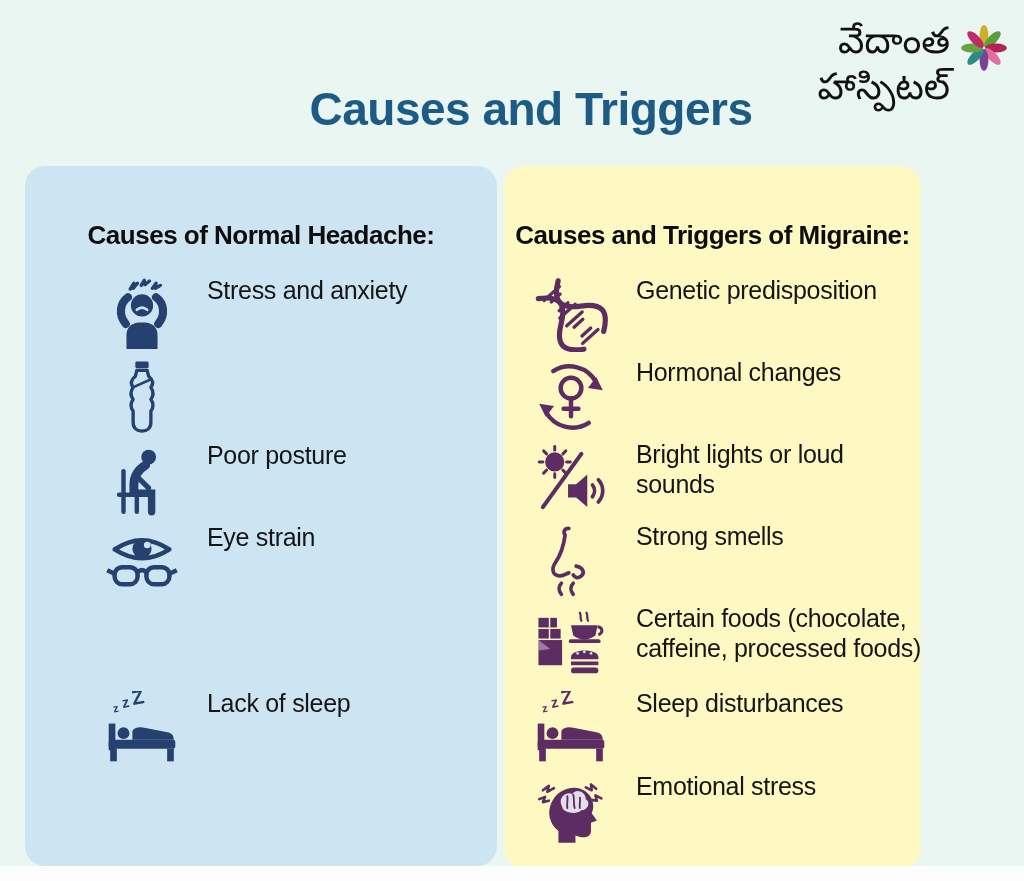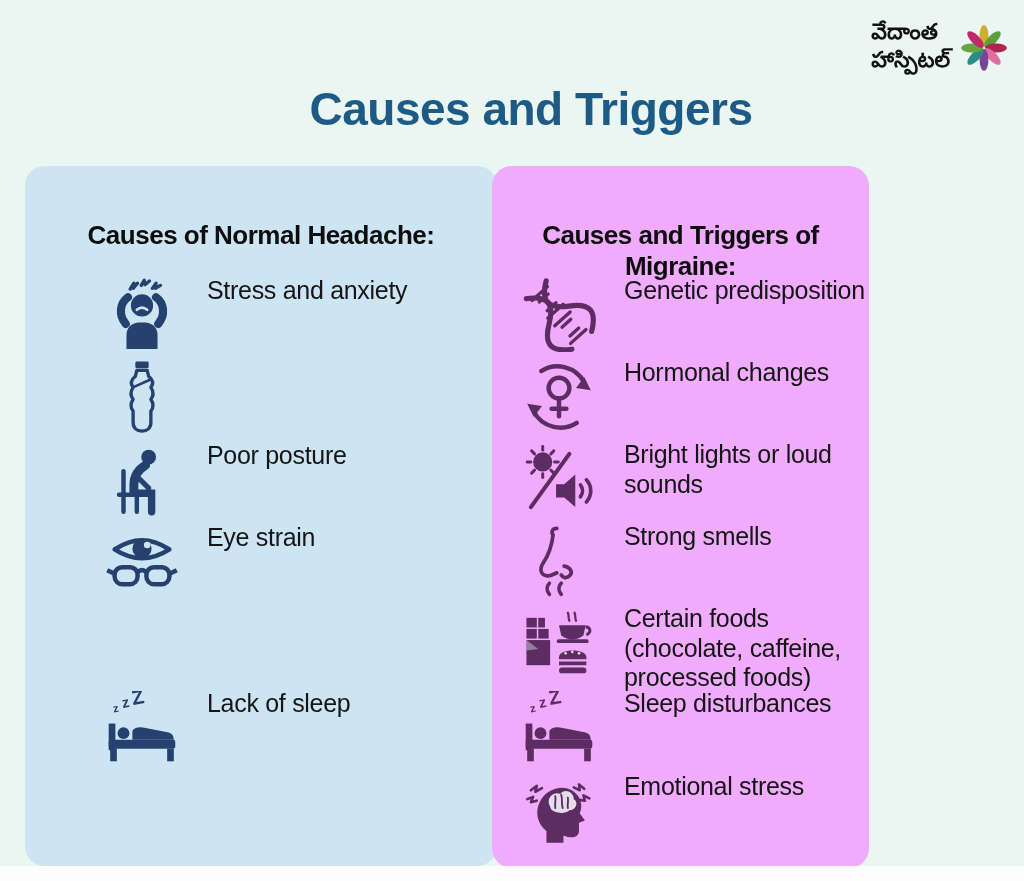--- a/index.html
+++ b/index.html
@@ -20,30 +20,30 @@
     text-align:center;
     font-size:46px;font-weight:bold;letter-spacing:-0.5px;
     color:#1d5b85;
     margin-left:19px;
   }
   .brand{
     position:absolute;top:18px;right:14px;
     display:flex;align-items:flex-start;gap:8px;
   }
   .brand-text{
-    text-align:left;color:#111;
-    font-size:22px;font-weight:bold;line-height:1.25;
+    text-align:right;color:#111;
+    font-size:37px;font-weight:normal;line-height:1.25;
   }
   .brand-flower{width:52px;height:52px;margin-top:4px;}
   
   .panel{
     position:absolute;top:166px;border-radius:20px;
   }
   .panel-left{left:25px;width:472px;height:700px;background:#cde4f3;}
-  .panel-right{left:492px;width:377px;height:702px;background:#f0abfc;}
+  .panel-right{left:504px;width:417px;height:702px;background:#fef9c3;}
   .panel-heading{
     position:absolute;top:54px;left:0;width:100%;
     text-align:center;color:#0d0d0d;
     font-size:26px;font-weight:bold;letter-spacing:-0.5px;
   }
   
   .row{
     position:absolute;height:84px;
     display:flex;align-items:flex-start;
   }

